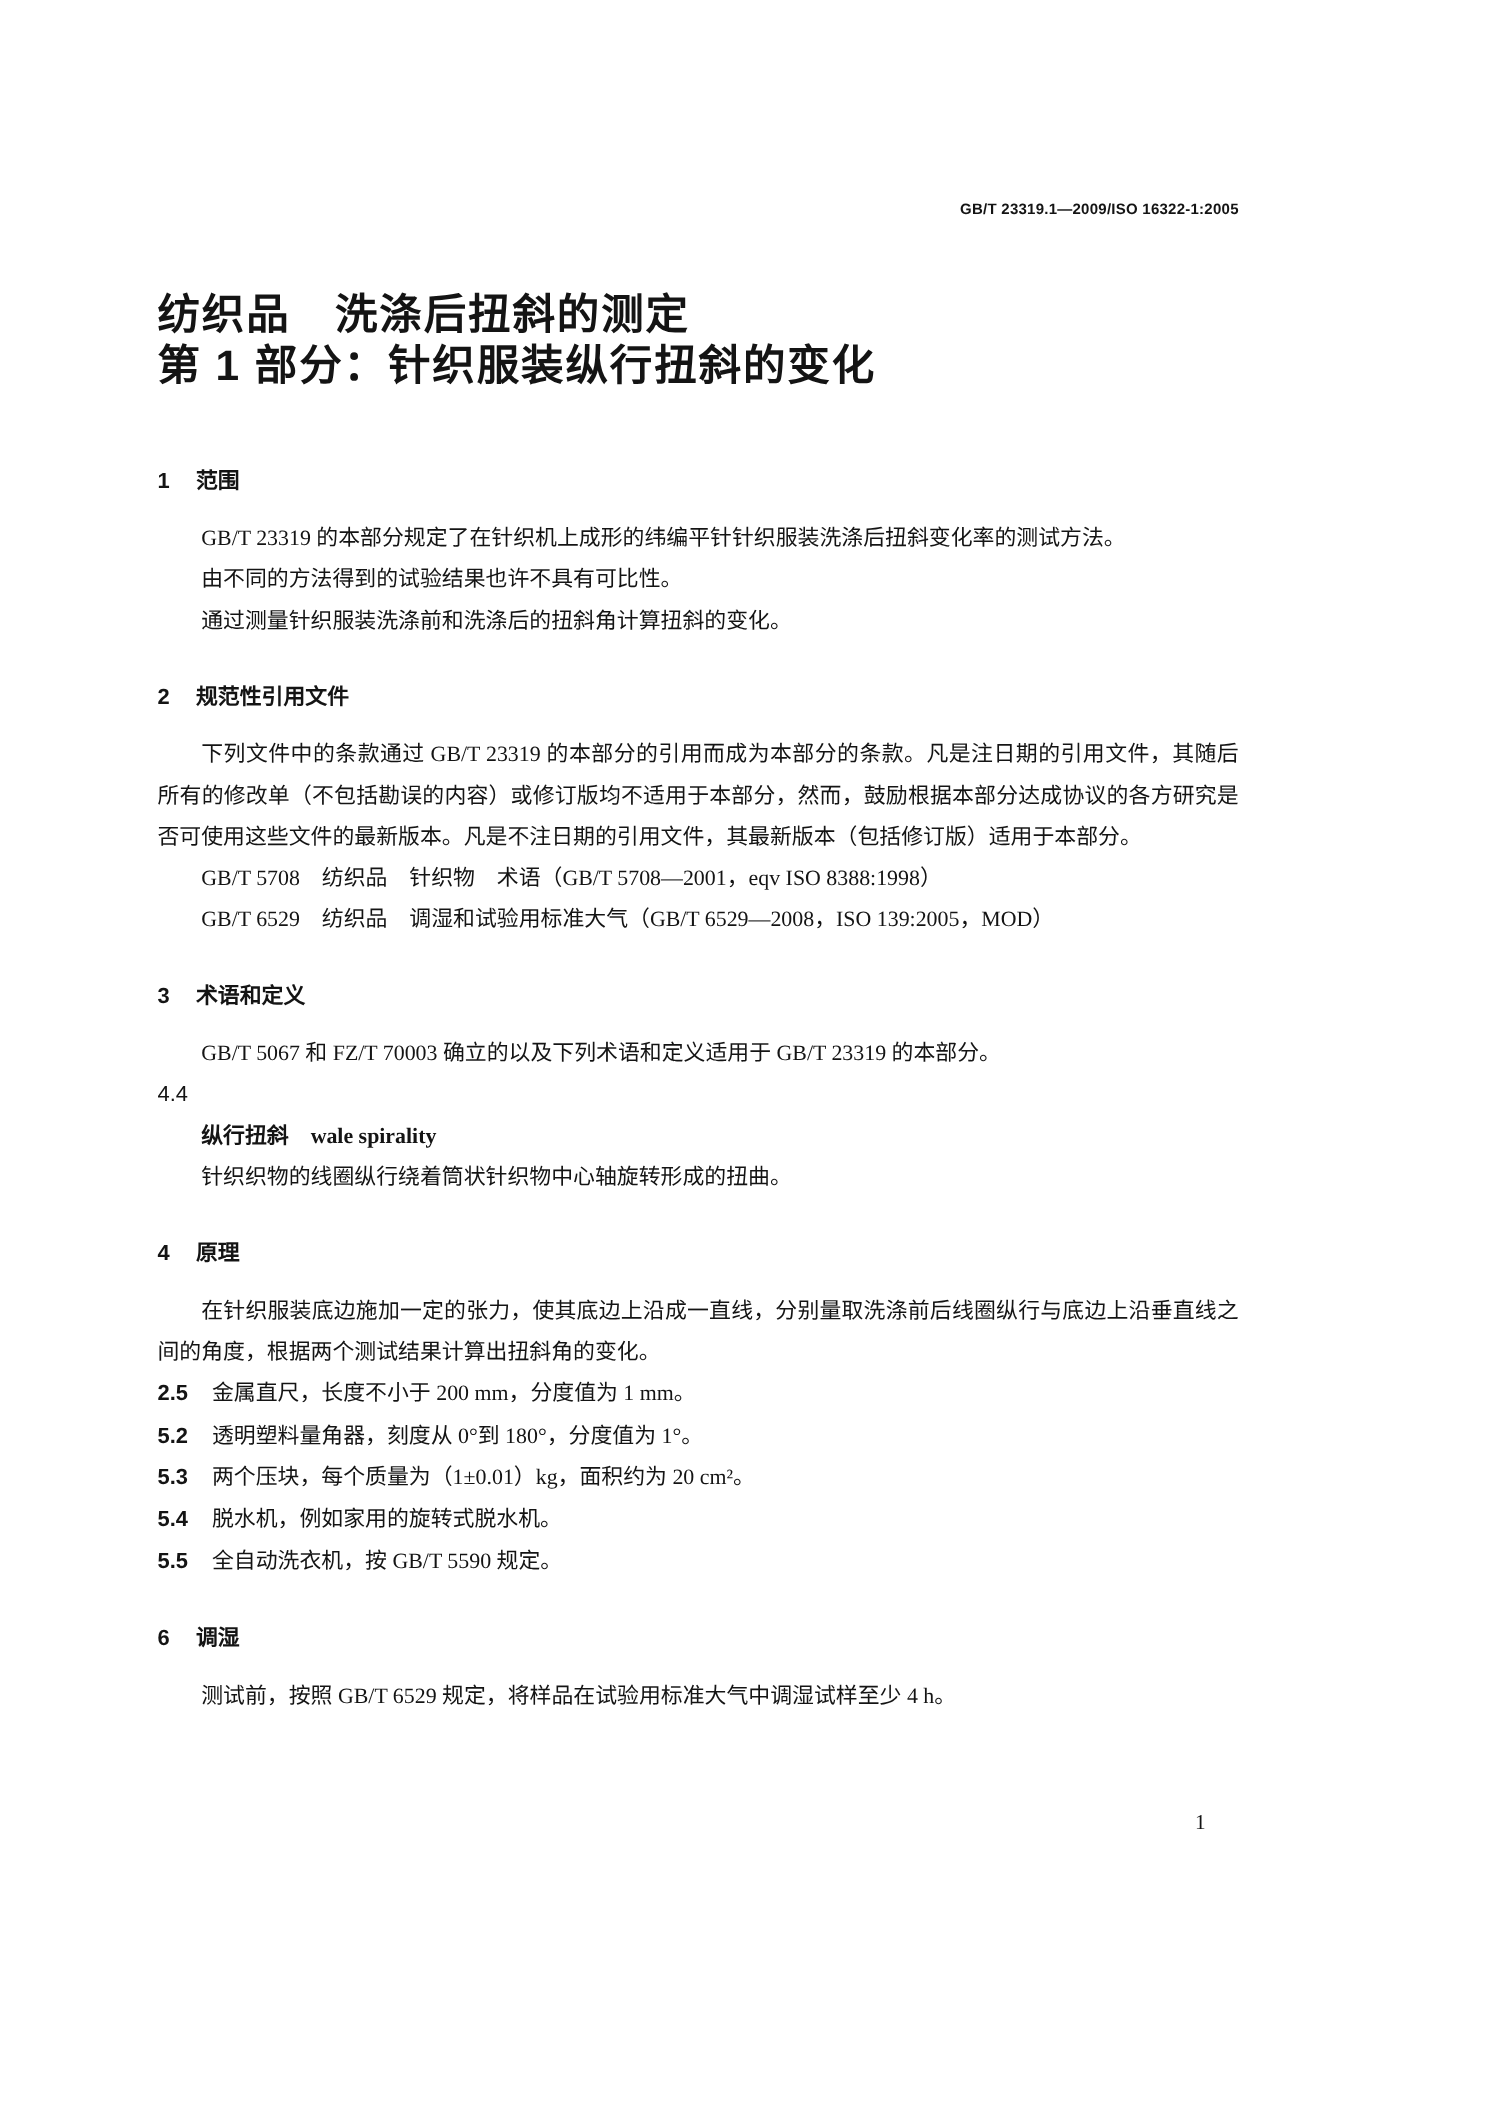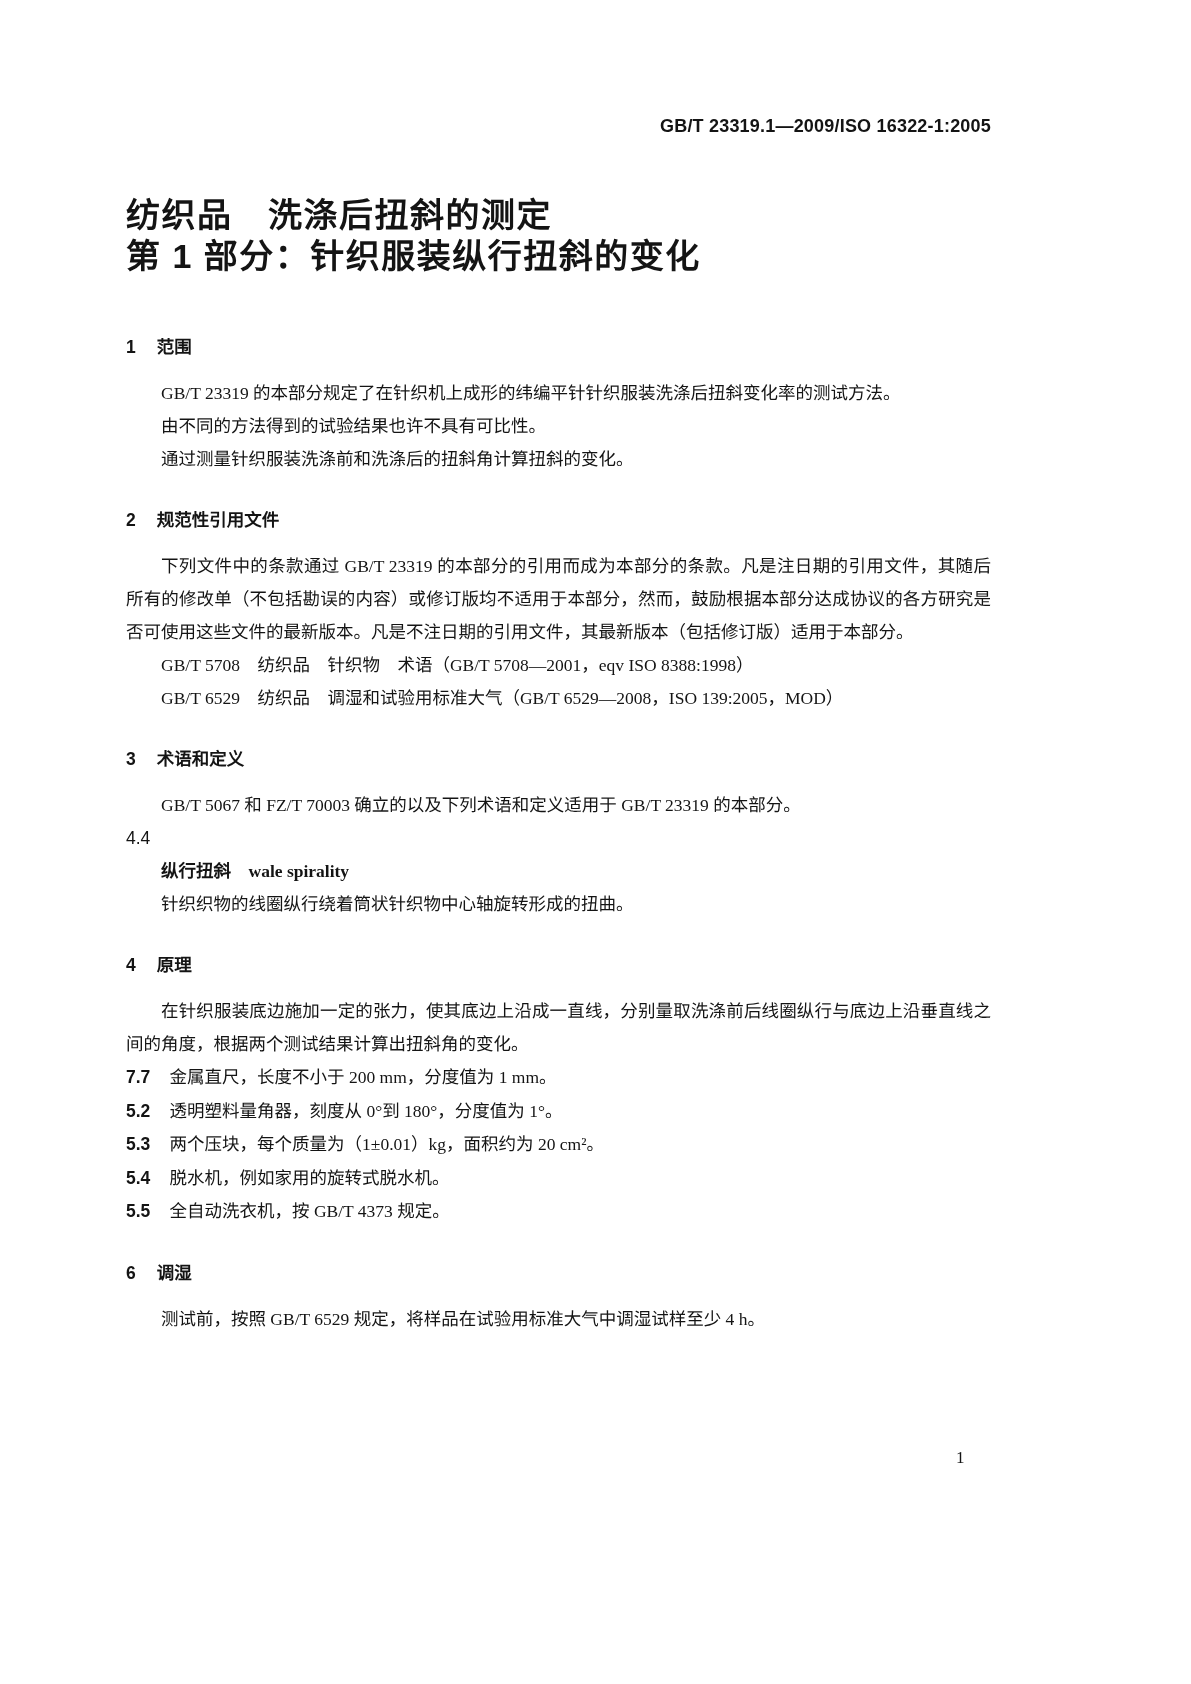--- a/index.html
+++ b/index.html
@@ -20,22 +20,23 @@
     box-sizing: border-box;
     width: 1191px;
     height: 1684px;
     padding: 116px 200px 0 126px;
     overflow: hidden;
   }
   .doc-header {
     text-align: right;
     font-family: "Liberation Sans", "DejaVu Sans", sans-serif;
     font-weight: bold;
-    font-size: 18px;
+    font-size: 12px;
     letter-spacing: 0.2px;
+    margin-top: 44px;
   }
   .doc-title {
     text-align: left;
     margin-top: 58px;
     font-family: "Liberation Sans", "DejaVu Sans", sans-serif;
     font-weight: bold;
     font-size: 34px;
     line-height: 41px;
     letter-spacing: 1.5px;
   }
@@ -135,33 +136,33 @@
     <span class="term-cn">纵行扭斜</span><span class="term-en">wale spirality</span>
   </p>
   <p class="body indent">针织织物的线圈纵行绕着筒状针织物中心轴旋转形成的扭曲。</p>
 
   <div class="sec-heading">
     <span class="sec-num">4</span><span>原理</span>
   </div>
   <p class="body indent">在针织服装底边施加一定的张力，使其底边上沿成一直线，分别量取洗涤前后线圈纵行与底边上沿垂直线之间的角度，根据两个测试结果计算出扭斜角的变化。</p>
 
   <p class="clause">
-    <span class="clause-num">7.7</span><span>金属直尺，长度不小于 200 mm，分度值为 1 mm。</span>
+    <span class="clause-num">2.5</span><span>金属直尺，长度不小于 200 mm，分度值为 1 mm。</span>
   </p>
   <p class="clause">
     <span class="clause-num">5.2</span><span>透明塑料量角器，刻度从 0°到 180°，分度值为 1°。</span>
   </p>
   <p class="clause">
     <span class="clause-num">5.3</span><span>两个压块，每个质量为（1±0.01）kg，面积约为 20 cm²。</span>
   </p>
   <p class="clause">
     <span class="clause-num">5.4</span><span>脱水机，例如家用的旋转式脱水机。</span>
   </p>
   <p class="clause">
-    <span class="clause-num">5.5</span><span>全自动洗衣机，按 GB/T 4373 规定。</span>
+    <span class="clause-num">5.5</span><span>全自动洗衣机，按 GB/T 5590 规定。</span>
   </p>
 
   <div class="sec-heading">
     <span class="sec-num">6</span><span>调湿</span>
   </div>
   <p class="body indent">测试前，按照 GB/T 6529 规定，将样品在试验用标准大气中调湿试样至少 4 h。</p>
 
   <div class="page-number">1</div>
 
 </div>

